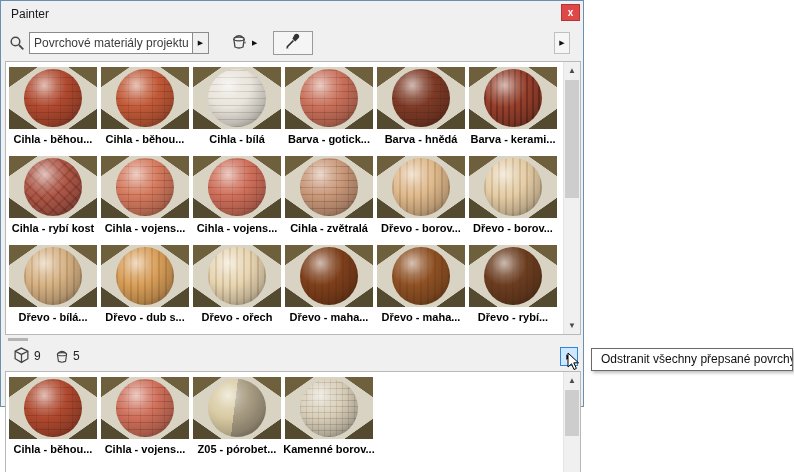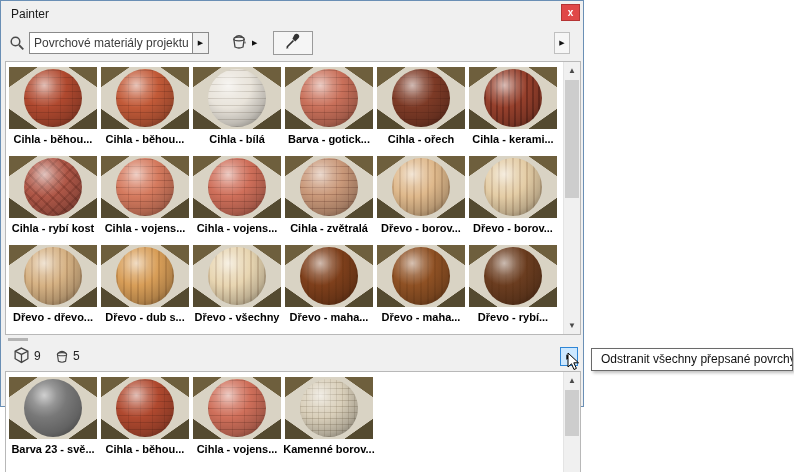--- a/index.html
+++ b/index.html
@@ -163,28 +163,28 @@
     <div class="thumb">
       <div class="sphere" style="background-color: rgb(201, 112, 90); background-image: radial-gradient(circle at 35% 28%, rgba(255, 255, 255, 0.65) 0%, rgba(255, 255, 255, 0.22) 22%, rgba(255, 255, 255, 0) 40%, rgba(0, 0, 0, 0.18) 68%, rgba(0, 0, 0, 0.55) 100%), repeating-linear-gradient(0deg, rgba(70, 25, 15, 0.22) 0px, rgba(70, 25, 15, 0.22) 1px, rgba(0, 0, 0, 0) 1px, rgba(0, 0, 0, 0) 7px), repeating-linear-gradient(90deg, rgba(70, 25, 15, 0.14) 0px, rgba(70, 25, 15, 0.14) 1px, rgba(0, 0, 0, 0) 1px, rgba(0, 0, 0, 0) 12px);"></div>
     </div>
     <div class="mat-label">Barva - gotick...</div>
   </div>
 
   <div class="cell">
     <div class="thumb">
       <div class="sphere" style="background-color: rgb(125, 58, 38); background-image: radial-gradient(circle at 35% 28%, rgba(255, 255, 255, 0.65) 0%, rgba(255, 255, 255, 0.22) 22%, rgba(255, 255, 255, 0) 40%, rgba(0, 0, 0, 0.18) 68%, rgba(0, 0, 0, 0.55) 100%), repeating-linear-gradient(0deg, rgba(70, 25, 15, 0.22) 0px, rgba(70, 25, 15, 0.22) 1px, rgba(0, 0, 0, 0) 1px, rgba(0, 0, 0, 0) 7px), repeating-linear-gradient(90deg, rgba(70, 25, 15, 0.14) 0px, rgba(70, 25, 15, 0.14) 1px, rgba(0, 0, 0, 0) 1px, rgba(0, 0, 0, 0) 12px);"></div>
     </div>
-    <div class="mat-label">Cihla - ořech</div>
+    <div class="mat-label">Barva - hnědá</div>
   </div>
 
   <div class="cell">
     <div class="thumb">
       <div class="sphere" style="background-color: rgb(150, 64, 44); background-image: radial-gradient(circle at 35% 28%, rgba(255, 255, 255, 0.65) 0%, rgba(255, 255, 255, 0.22) 22%, rgba(255, 255, 255, 0) 40%, rgba(0, 0, 0, 0.18) 68%, rgba(0, 0, 0, 0.55) 100%), repeating-linear-gradient(90deg, rgba(50, 12, 8, 0.32) 0px, rgba(50, 12, 8, 0.32) 2px, rgba(0, 0, 0, 0) 2px, rgba(0, 0, 0, 0) 6px);"></div>
     </div>
-    <div class="mat-label">Cihla - kerami...</div>
+    <div class="mat-label">Barva - kerami...</div>
   </div>
 
   <div class="cell">
     <div class="thumb">
       <div class="sphere" style="background-color: rgb(176, 88, 72); background-image: radial-gradient(circle at 35% 28%, rgba(255, 255, 255, 0.65) 0%, rgba(255, 255, 255, 0.22) 22%, rgba(255, 255, 255, 0) 40%, rgba(0, 0, 0, 0.18) 68%, rgba(0, 0, 0, 0.55) 100%), repeating-linear-gradient(45deg, rgba(70, 20, 12, 0.22) 0px, rgba(70, 20, 12, 0.22) 2px, rgba(0, 0, 0, 0) 2px, rgba(0, 0, 0, 0) 8px), repeating-linear-gradient(-45deg, rgba(70, 20, 12, 0.16) 0px, rgba(70, 20, 12, 0.16) 2px, rgba(0, 0, 0, 0) 2px, rgba(0, 0, 0, 0) 8px);"></div>
     </div>
     <div class="mat-label">Cihla - rybí kost</div>
   </div>
 
   <div class="cell">
@@ -219,35 +219,35 @@
     <div class="thumb">
       <div class="sphere" style="background-color: rgb(228, 205, 166); background-image: radial-gradient(circle at 35% 28%, rgba(255, 255, 255, 0.65) 0%, rgba(255, 255, 255, 0.22) 22%, rgba(255, 255, 255, 0) 40%, rgba(0, 0, 0, 0.18) 68%, rgba(0, 0, 0, 0.55) 100%), repeating-linear-gradient(90deg, rgba(80, 40, 10, 0.16) 0px, rgba(80, 40, 10, 0.16) 2px, rgba(0, 0, 0, 0) 2px, rgba(0, 0, 0, 0) 7px);"></div>
     </div>
     <div class="mat-label">Dřevo - borov...</div>
   </div>
 
   <div class="cell">
     <div class="thumb">
       <div class="sphere" style="background-color: rgb(214, 178, 132); background-image: radial-gradient(circle at 35% 28%, rgba(255, 255, 255, 0.65) 0%, rgba(255, 255, 255, 0.22) 22%, rgba(255, 255, 255, 0) 40%, rgba(0, 0, 0, 0.18) 68%, rgba(0, 0, 0, 0.55) 100%), repeating-linear-gradient(90deg, rgba(80, 40, 10, 0.16) 0px, rgba(80, 40, 10, 0.16) 2px, rgba(0, 0, 0, 0) 2px, rgba(0, 0, 0, 0) 7px);"></div>
     </div>
-    <div class="mat-label">Dřevo - dřevo...</div>
+    <div class="mat-label">Dřevo - bílá...</div>
   </div>
 
   <div class="cell">
     <div class="thumb">
       <div class="sphere" style="background-color: rgb(216, 158, 88); background-image: radial-gradient(circle at 35% 28%, rgba(255, 255, 255, 0.65) 0%, rgba(255, 255, 255, 0.22) 22%, rgba(255, 255, 255, 0) 40%, rgba(0, 0, 0, 0.18) 68%, rgba(0, 0, 0, 0.55) 100%), repeating-linear-gradient(90deg, rgba(80, 40, 10, 0.16) 0px, rgba(80, 40, 10, 0.16) 2px, rgba(0, 0, 0, 0) 2px, rgba(0, 0, 0, 0) 7px);"></div>
     </div>
     <div class="mat-label">Dřevo - dub s...</div>
   </div>
 
   <div class="cell">
     <div class="thumb">
       <div class="sphere" style="background-color: rgb(232, 214, 178); background-image: radial-gradient(circle at 35% 28%, rgba(255, 255, 255, 0.65) 0%, rgba(255, 255, 255, 0.22) 22%, rgba(255, 255, 255, 0) 40%, rgba(0, 0, 0, 0.18) 68%, rgba(0, 0, 0, 0.55) 100%), repeating-linear-gradient(90deg, rgba(80, 40, 10, 0.16) 0px, rgba(80, 40, 10, 0.16) 2px, rgba(0, 0, 0, 0) 2px, rgba(0, 0, 0, 0) 7px);"></div>
     </div>
-    <div class="mat-label">Dřevo - všechny</div>
+    <div class="mat-label">Dřevo - ořech</div>
   </div>
 
   <div class="cell">
     <div class="thumb">
       <div class="sphere" style="background-color: rgb(126, 63, 27); background-image: radial-gradient(circle at 35% 28%, rgba(255, 255, 255, 0.65) 0%, rgba(255, 255, 255, 0.22) 22%, rgba(255, 255, 255, 0) 40%, rgba(0, 0, 0, 0.18) 68%, rgba(0, 0, 0, 0.55) 100%), repeating-linear-gradient(90deg, rgba(80, 40, 10, 0.16) 0px, rgba(80, 40, 10, 0.16) 2px, rgba(0, 0, 0, 0) 2px, rgba(0, 0, 0, 0) 7px);"></div>
     </div>
     <div class="mat-label">Dřevo - maha...</div>
   </div>
 
   <div class="cell">
@@ -293,41 +293,41 @@
     </span>
     <span class="count-num" style="left:68px;">5</span>
     <div class="overrides-flyout">
         <span>▶</span>
       </div>
   </div>
 
   <div class="list list-bottom">
     <div class="grid-area">
       <div class="grid" id="bottom-grid">
-  <div class="cell">
-    <div class="thumb">
-      <div class="sphere" style="background-color: rgb(120, 120, 120); background-image: radial-gradient(circle at 35% 28%, rgba(255, 255, 255, 0.65) 0%, rgba(255, 255, 255, 0.22) 22%, rgba(255, 255, 255, 0) 40%, rgba(0, 0, 0, 0.18) 68%, rgba(0, 0, 0, 0.55) 100%);"></div>
-    </div>
-    <div class="mat-label">Barva 23 - svě...</div>
-  </div>
 
   <div class="cell">
     <div class="thumb">
       <div class="sphere" style="background-color: rgb(176, 73, 47); background-image: radial-gradient(circle at 35% 28%, rgba(255, 255, 255, 0.65) 0%, rgba(255, 255, 255, 0.22) 22%, rgba(255, 255, 255, 0) 40%, rgba(0, 0, 0, 0.18) 68%, rgba(0, 0, 0, 0.55) 100%), repeating-linear-gradient(0deg, rgba(70, 25, 15, 0.22) 0px, rgba(70, 25, 15, 0.22) 1px, rgba(0, 0, 0, 0) 1px, rgba(0, 0, 0, 0) 7px), repeating-linear-gradient(90deg, rgba(70, 25, 15, 0.14) 0px, rgba(70, 25, 15, 0.14) 1px, rgba(0, 0, 0, 0) 1px, rgba(0, 0, 0, 0) 12px);"></div>
     </div>
     <div class="mat-label">Cihla - běhou...</div>
   </div>
 
   <div class="cell">
     <div class="thumb">
       <div class="sphere" style="background-color: rgb(207, 111, 90); background-image: radial-gradient(circle at 35% 28%, rgba(255, 255, 255, 0.65) 0%, rgba(255, 255, 255, 0.22) 22%, rgba(255, 255, 255, 0) 40%, rgba(0, 0, 0, 0.18) 68%, rgba(0, 0, 0, 0.55) 100%), repeating-linear-gradient(0deg, rgba(70, 25, 15, 0.22) 0px, rgba(70, 25, 15, 0.22) 1px, rgba(0, 0, 0, 0) 1px, rgba(0, 0, 0, 0) 7px), repeating-linear-gradient(90deg, rgba(70, 25, 15, 0.14) 0px, rgba(70, 25, 15, 0.14) 1px, rgba(0, 0, 0, 0) 1px, rgba(0, 0, 0, 0) 12px);"></div>
     </div>
     <div class="mat-label">Cihla - vojens...</div>
   </div>
 
+  <div class="cell">
+    <div class="thumb">
+      <div class="sphere" style="background-color: rgb(201, 187, 150); background-image: radial-gradient(circle at 35% 28%, rgba(255, 255, 255, 0.65) 0%, rgba(255, 255, 255, 0.22) 22%, rgba(255, 255, 255, 0) 40%, rgba(0, 0, 0, 0.18) 68%, rgba(0, 0, 0, 0.55) 100%), linear-gradient(97deg, rgb(216, 202, 162) 0px, rgb(216, 202, 162) 46%, rgb(167, 155, 130) 46%, rgb(167, 155, 130) 100%);"></div>
+    </div>
+    <div class="mat-label">Z05 - pórobet...</div>
+  </div>
 
   <div class="cell">
     <div class="thumb">
       <div class="sphere" style="background-color: rgb(217, 207, 186); background-image: radial-gradient(circle at 35% 28%, rgba(255, 255, 255, 0.65) 0%, rgba(255, 255, 255, 0.22) 22%, rgba(255, 255, 255, 0) 40%, rgba(0, 0, 0, 0.18) 68%, rgba(0, 0, 0, 0.55) 100%), repeating-linear-gradient(0deg, rgba(110, 95, 70, 0.25) 0px, rgba(110, 95, 70, 0.25) 1px, rgba(0, 0, 0, 0) 1px, rgba(0, 0, 0, 0) 6px), repeating-linear-gradient(90deg, rgba(110, 95, 70, 0.18) 0px, rgba(110, 95, 70, 0.18) 1px, rgba(0, 0, 0, 0) 1px, rgba(0, 0, 0, 0) 6px);"></div>
     </div>
     <div class="mat-label">Kamenné borov...</div>
   </div>
 </div>
     </div>
     <div class="vscroll">

